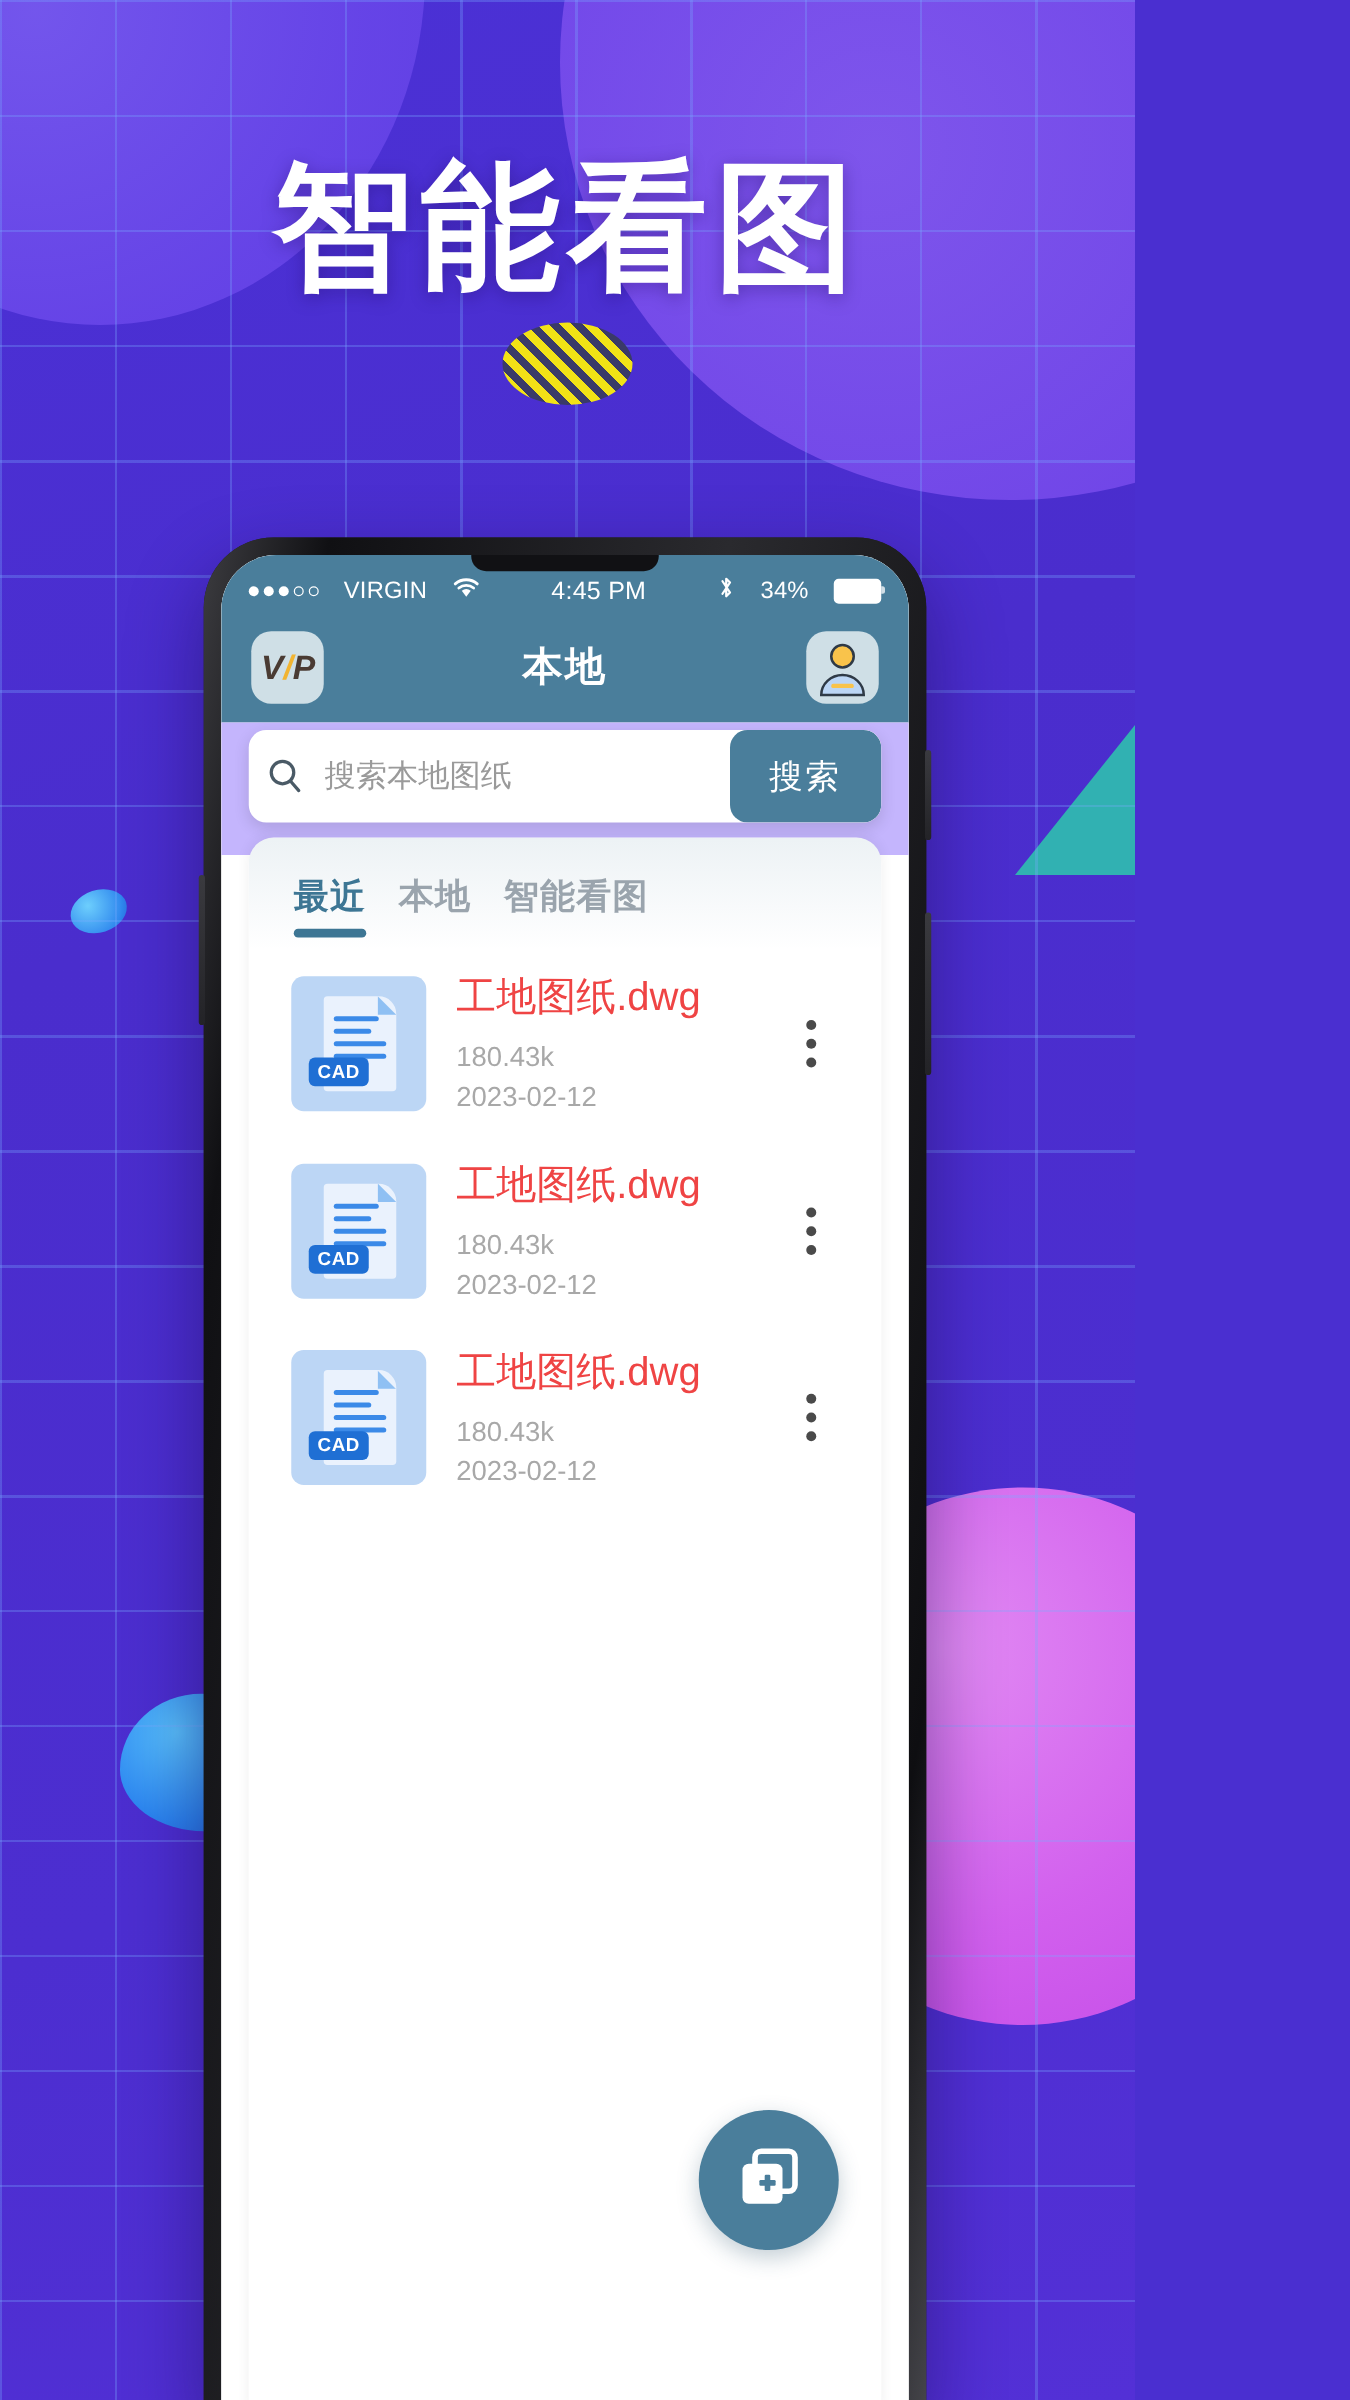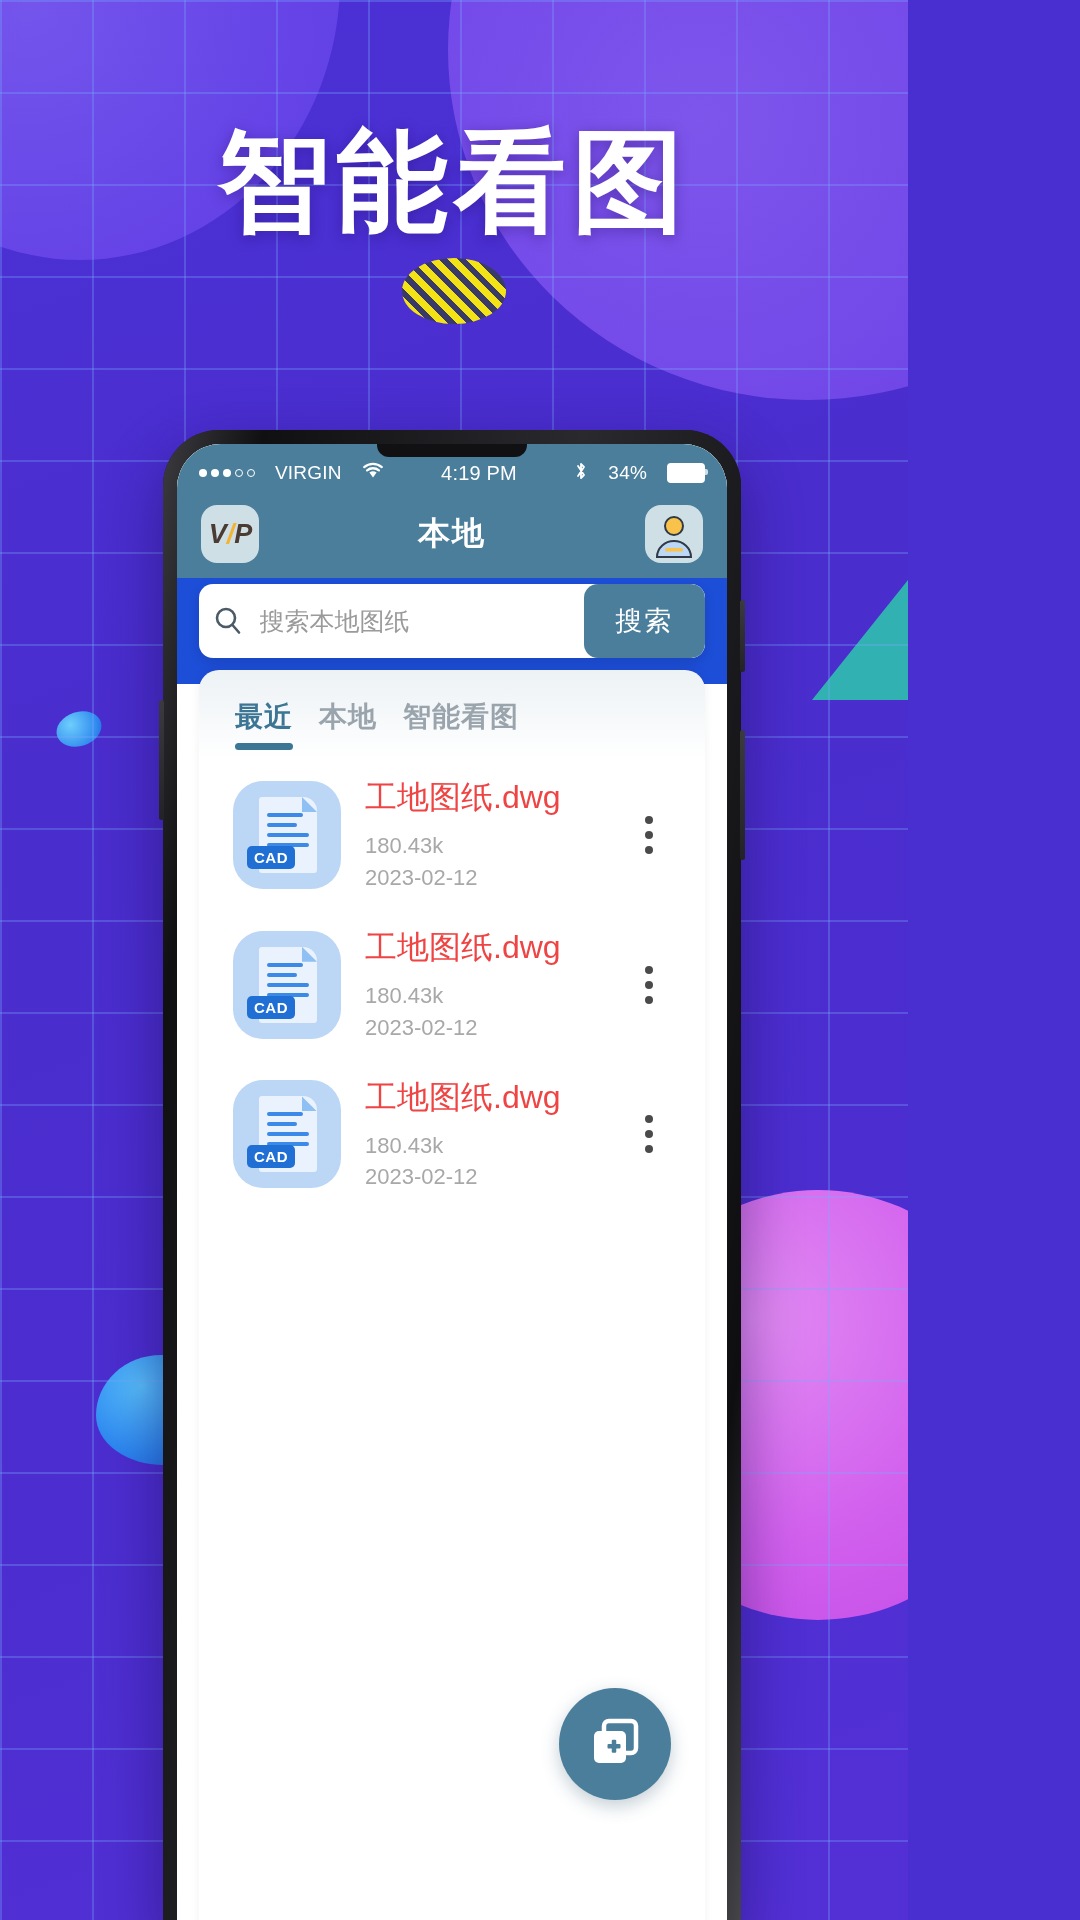--- a/index.html
+++ b/index.html
@@ -244,21 +244,21 @@
     border-radius: 16px;
     background: #cfdfe6;
     display: flex;
     align-items: flex-end;
     justify-content: center;
     overflow: hidden;
   }
 
   
   .search-wrap {
-    background: #1d4ed8;
+    background: #c4b5fd;
     padding: 6px 22px 26px 22px;
   }
   .search-bar {
     height: 74px;
     background: #ffffff;
     border-radius: 14px;
     display: flex;
     align-items: center;
     box-shadow: 0 4px 12px rgba(0,0,0,.12);
     overflow: hidden;
@@ -342,21 +342,21 @@
   .file-list { padding: 10px 0 0 0; }
   .file-row {
     display: flex;
     align-items: center;
     padding: 16px 34px;
     gap: 24px;
     cursor: pointer;
   }
   .file-icon {
     width: 108px; height: 108px;
-    border-radius: 30px;
+    border-radius: 10px;
     background: #bcd6f5;
     position: relative;
     flex: none;
   }
   .doc-page {
     position: absolute;
     left: 26px; top: 16px;
     width: 58px; height: 76px;
     background: #eaf2fd;
     border-radius: 3px 14px 3px 3px;
@@ -472,21 +472,21 @@
               <span>VIRGIN</span>
               <span class="wifi-ico">
                 <svg width="22" height="17" viewBox="0 0 22 17">
                   <path d="M11 15.4 L14.6 10.6 A5.9 5.9 0 0 0 7.4 10.6 Z" fill="#fff"></path>
                   <path d="M2.2 5.1 A13.5 13.5 0 0 1 19.8 5.1" stroke="#fff" stroke-width="2.3" fill="none" stroke-linecap="round"></path>
                   <path d="M5.1 8.4 A9.2 9.2 0 0 1 16.9 8.4" stroke="#fff" stroke-width="2.3" fill="none" stroke-linecap="round"></path>
                 </svg>
               </span>
             </div>
 
-            <div class="sb-time">4:19 PM</div>
+            <div class="sb-time">4:45 PM</div>
 
             <div class="sb-right">
               <span>
                 <svg width="14" height="20" viewBox="0 0 14 20">
                   <path d="M4 5 L10 14 L7 17 L7 3 L10 6 L4 15" stroke="#fff" stroke-width="1.8" fill="none" stroke-linejoin="round" stroke-linecap="round"></path>
                 </svg>
               </span>
               <span>34%</span>
               <span class="batt"></span>
             </div>

